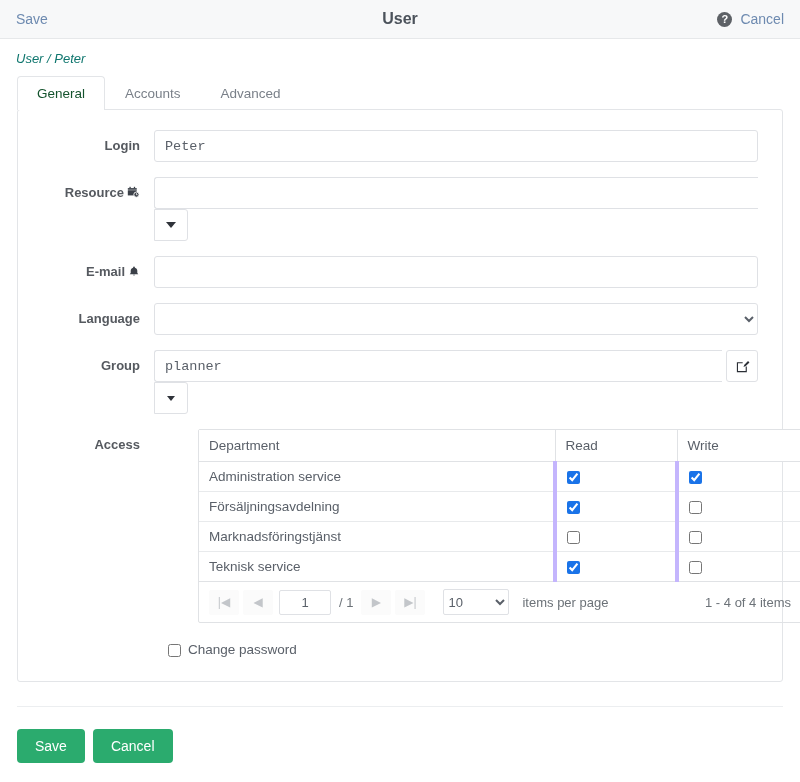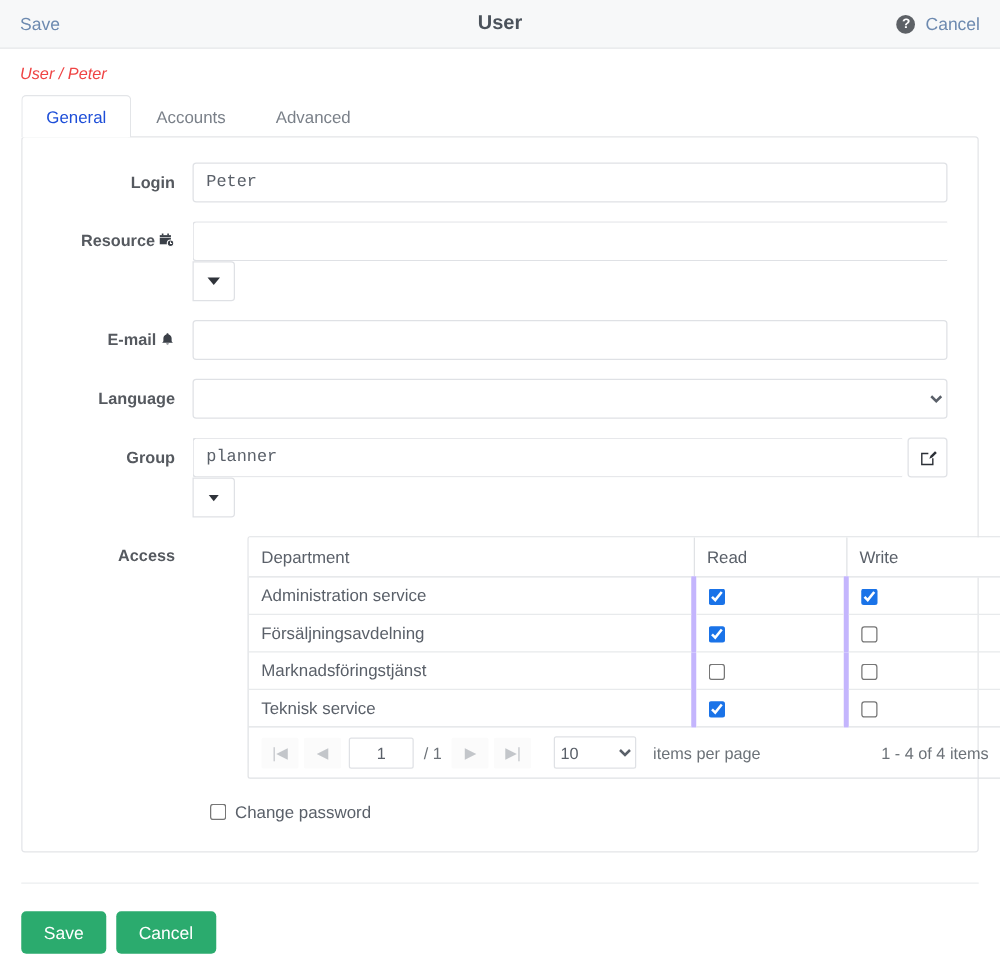--- a/index.html
+++ b/index.html
@@ -39,21 +39,21 @@
     background: #5d6166; color: #fff;
     font-size: 11px; font-weight: bold;
     display: flex; align-items: center; justify-content: center;
     line-height: 1; cursor: pointer;
   }
   .cancel-link { color: #6d8ab0; font-size: 14px; cursor: pointer; }
 
   
   .breadcrumb {
     padding: 12px 0 10px 16px;
-    color: #ef4444;
+    color: #0f766e;
     font-style: italic;
     font-size: 13px;
   }
 
   
   .tabs {
     display: flex;
     padding-left: 17px;
     position: relative;
     z-index: 2;
@@ -65,21 +65,21 @@
     border: 1px solid transparent;
     border-bottom: none;
     border-radius: 4px 4px 0 0;
     cursor: pointer;
     background: transparent;
     margin-bottom: -1px;
   }
   .tab.active {
     background: #fff;
     border-color: #e3e5e8;
-    color: #1d4ed8;
+    color: #14532d;
     text-align: center;
   }
 
   
   .card {
     margin: 0 17px;
     border: 1px solid #e3e5e8;
     border-radius: 3px;
     background: #fff;
     padding: 20px 0 24px;
@@ -248,21 +248,21 @@
     text-align: left;
     font-family: "Liberation Sans", sans-serif;
     background: #fff;
   }
   .pg-label { margin-left: 9px; }
   .pg-count { margin-left: auto; color: #6c7278; }
 
   
   .chpw {
     display: flex;
-    align-items: center;
+    align-items: flex-end;
     gap: 7px;
     padding-left: 150px;
     margin-top: 19px;
     font-size: 13.5px;
     color: #5a6069;
   }
 
   
   .divider {
     border-top: 1px solid #eceef0;

